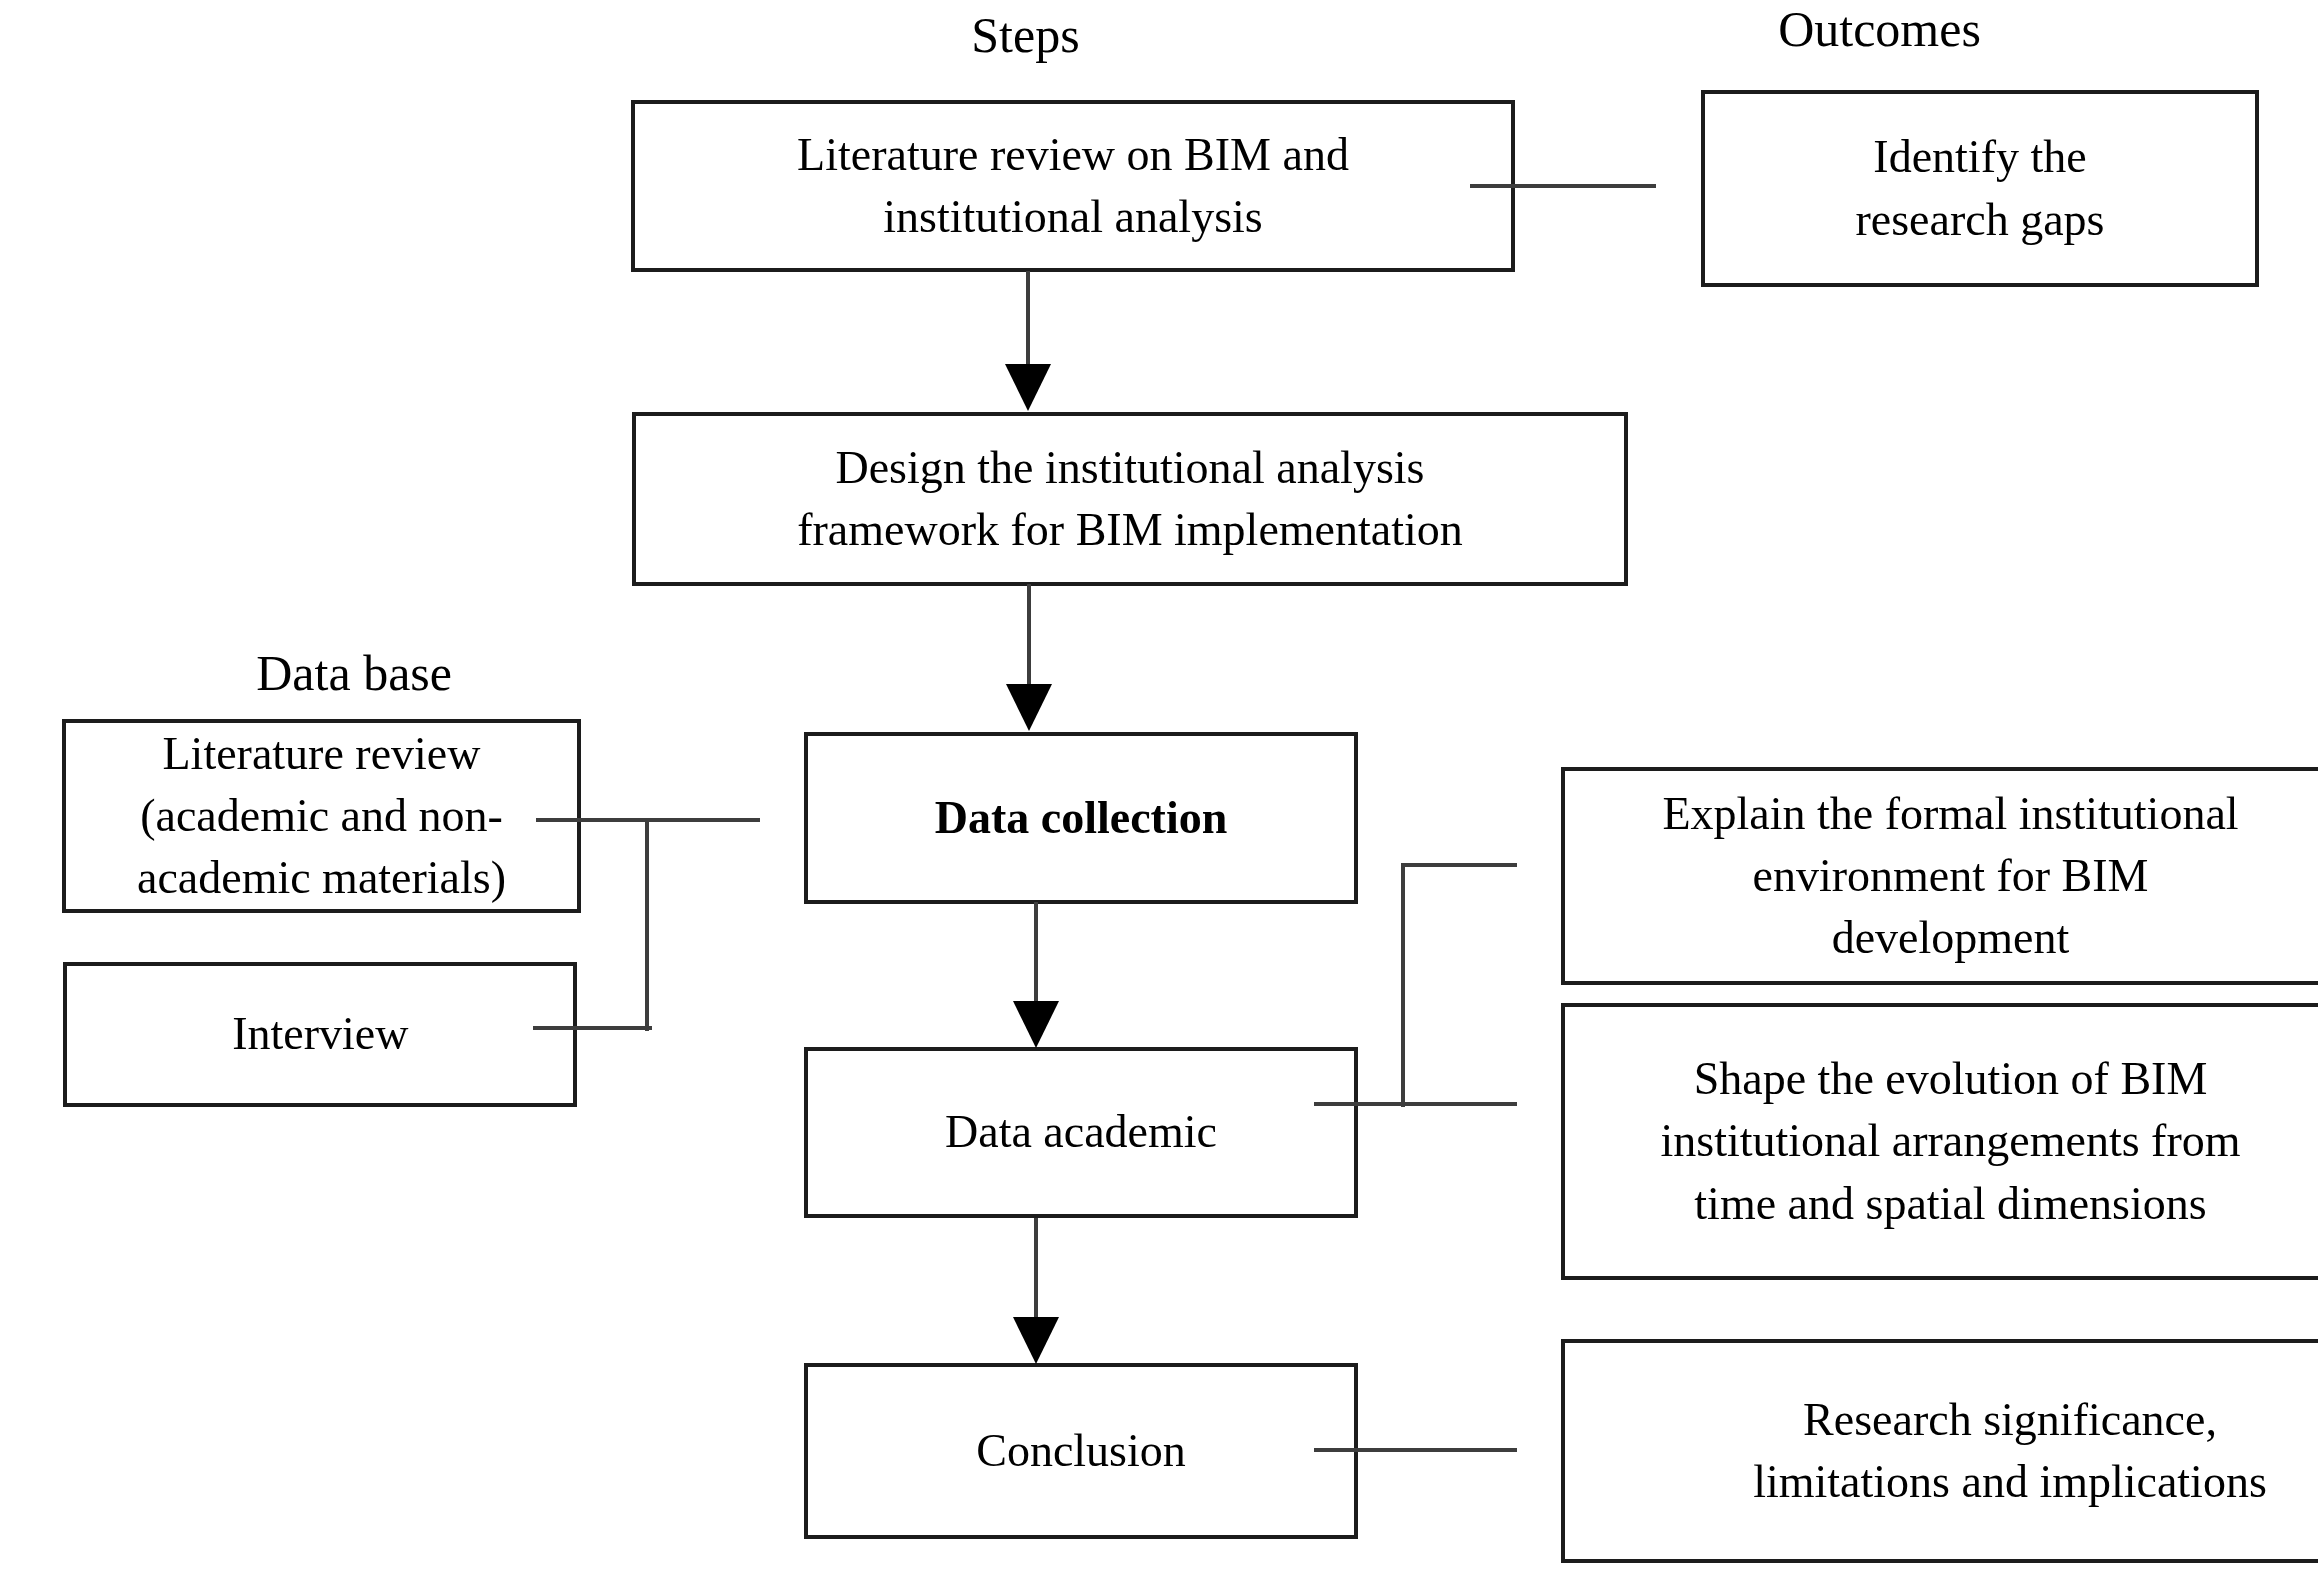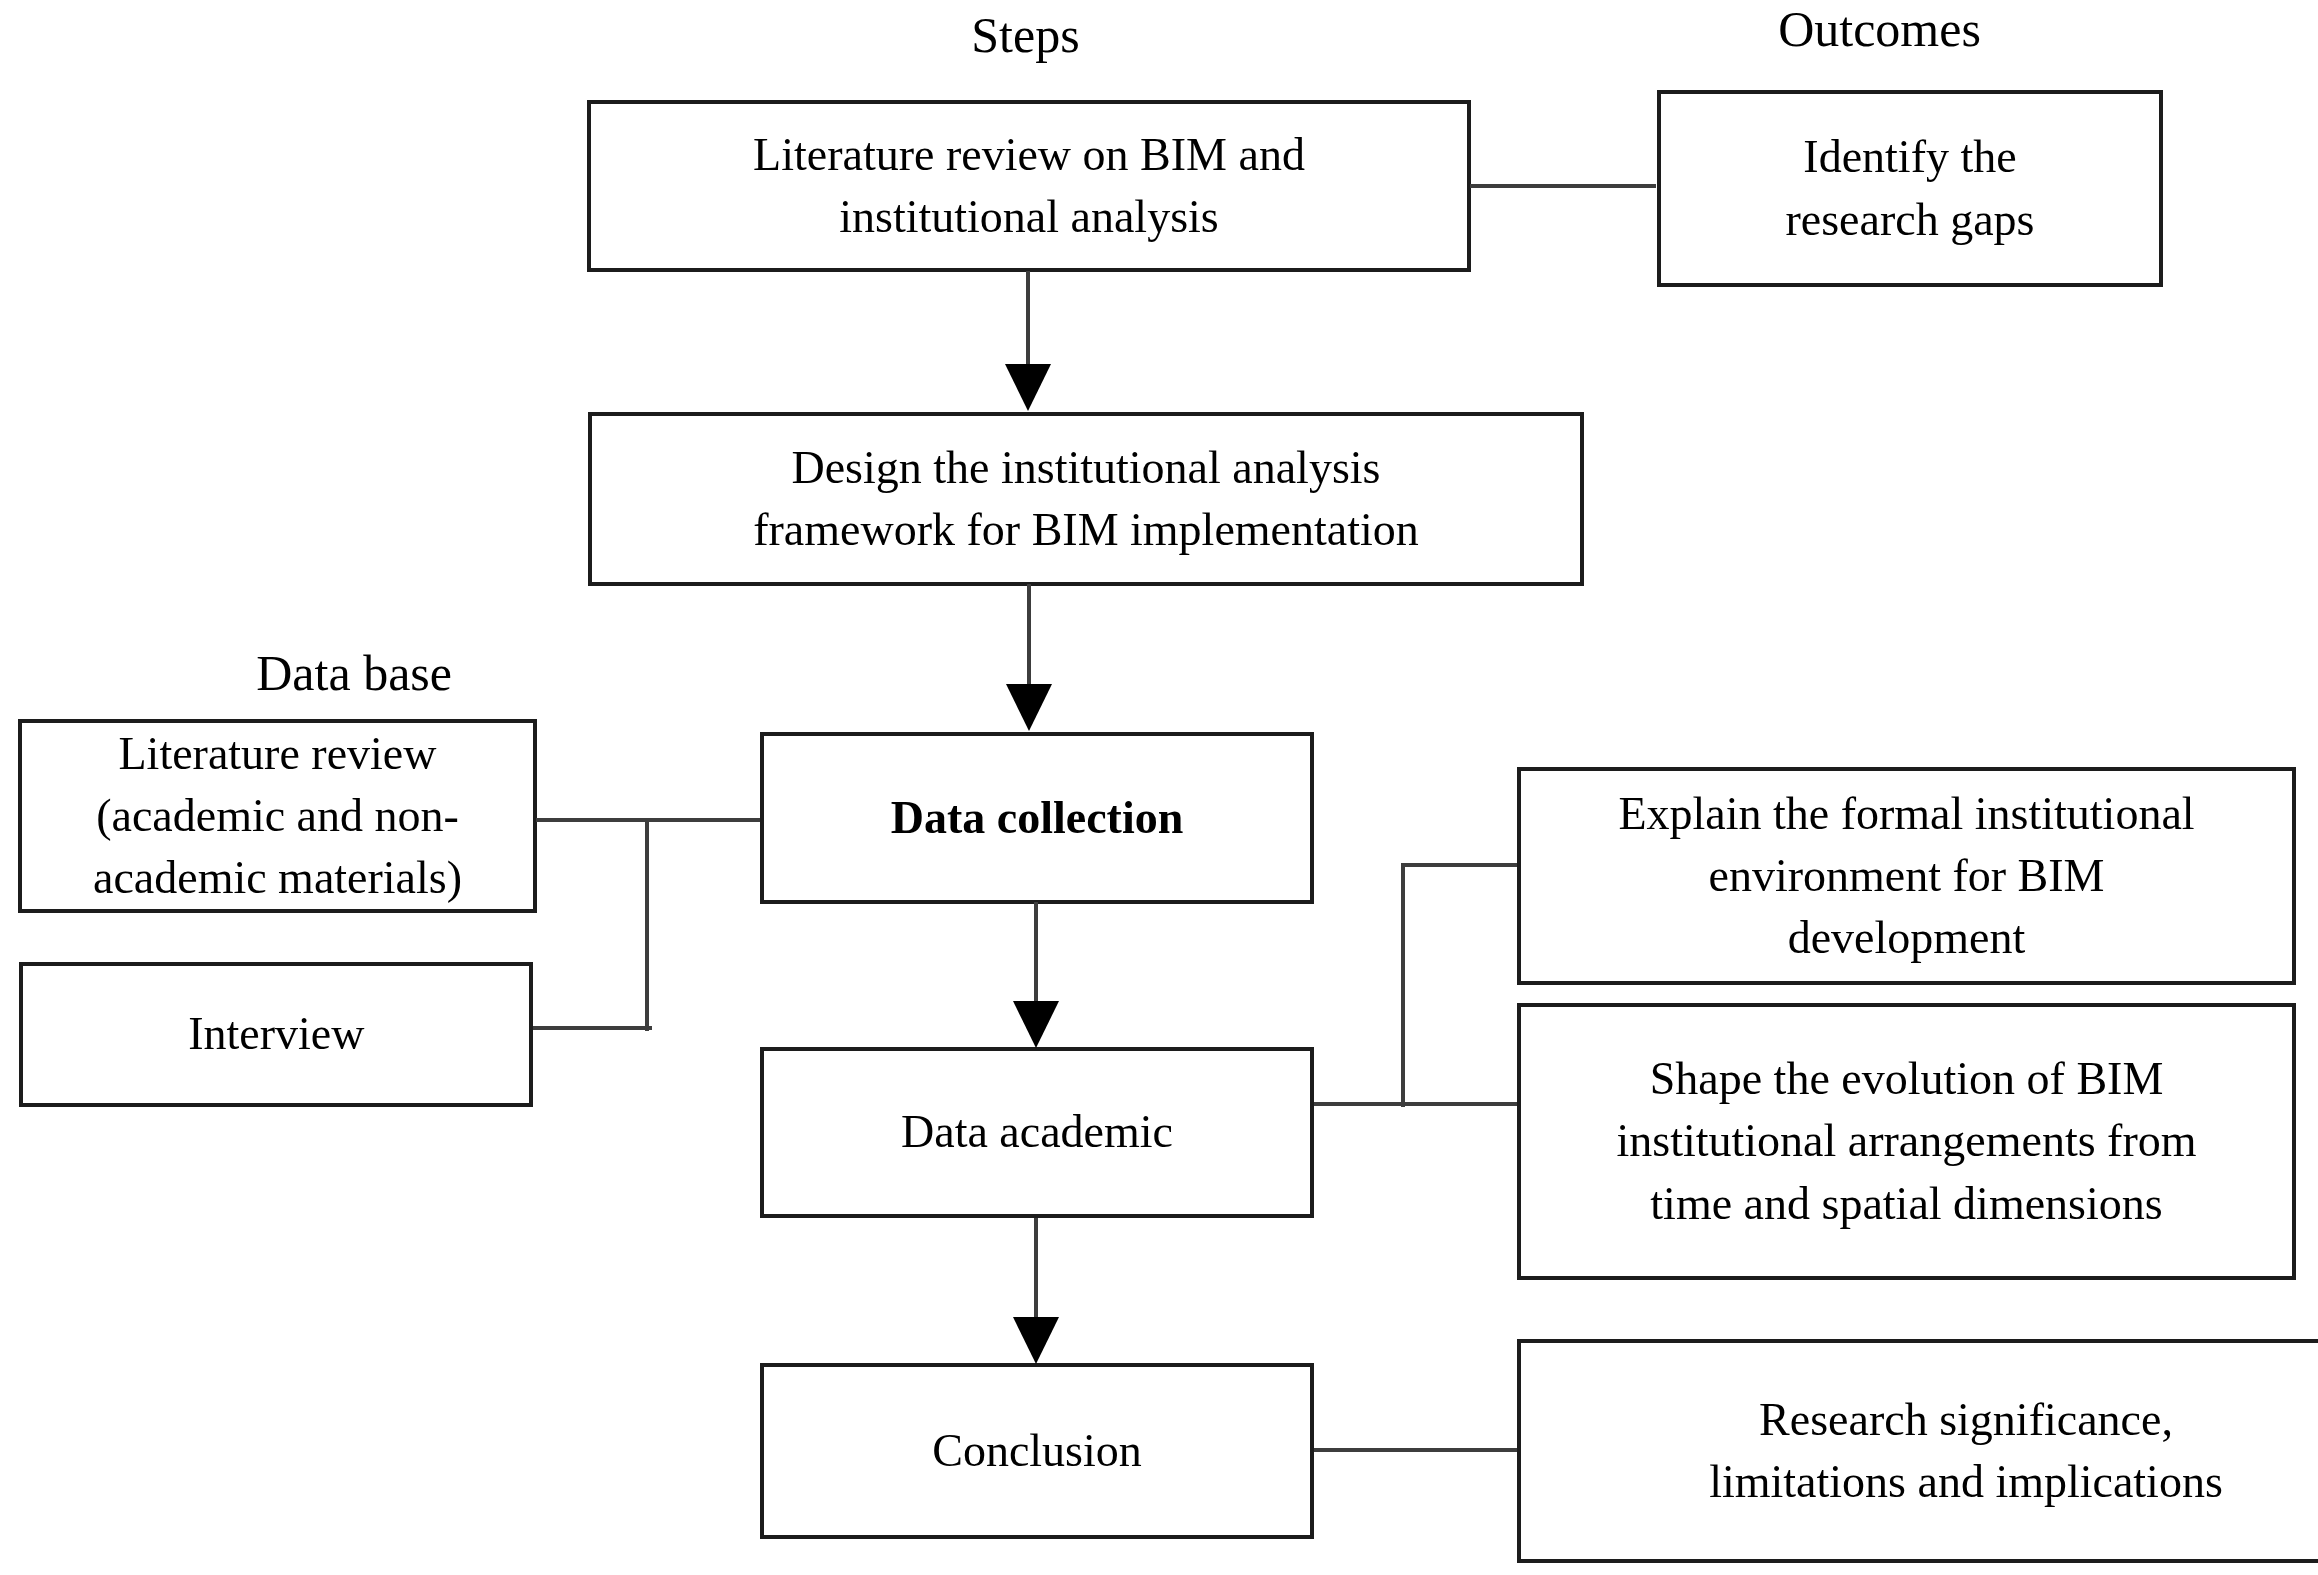--- a/index.html
+++ b/index.html
@@ -25,20 +25,21 @@
     border: 4.3px solid #1c1c1c;
     background: #ffffff;
     display: flex;
     align-items: center;
     justify-content: center;
     text-align: center;
     font-size: 46px;
     line-height: 1.35;
     white-space: pre-line;
     padding: 2.9px 7.2px;
+    margin-left: 44px;
   }
   .hline, .vline {
     position: absolute;
     background: #3d3d3d;
   }
   .arrowhead {
     position: absolute;
     width: 0;
     height: 0;
     border-left: 23px solid transparent;
@@ -56,21 +57,21 @@
   <div class="heading" style="left:93px; top:644px; width:359px;text-align:right;">Data base</div>
 
   <div class="node" style="left:587px; top:100px; width:884px; height:172px;">Literature review on BIM and
 institutional analysis</div>
   <div class="node" style="left:588px; top:412px; width:996px; height:174px;">Design the institutional analysis
 framework for BIM implementation</div>
   <div class="node" style="left:760px; top:732px; width:554px; height:172px;font-weight:bold;">Data collection</div>
   <div class="node" style="left:760px; top:1047px; width:554px; height:171px;">Data academic</div>
   <div class="node" style="left:760px; top:1363px; width:554px; height:176px;">Conclusion</div>
 
-  <div class="node" style="left:1657px; top:90px; width:506px; height:197px;">Identify the
+  <div class="node" style="left:1657px; top:90px; width:558px; height:197px;">Identify the
 research gaps</div>
   <div class="node" style="left:1517px; top:767px; width:779px; height:218px;">Explain the formal institutional
 environment for BIM
 development</div>
   <div class="node" style="left:1517px; top:1003px; width:779px; height:277px;">Shape the evolution of BIM
 institutional arrangements from
 time and spatial dimensions</div>
   <div class="node" style="left:1517px; top:1339px; width:898px; height:224px;">Research significance,
 limitations and implications</div>
 

